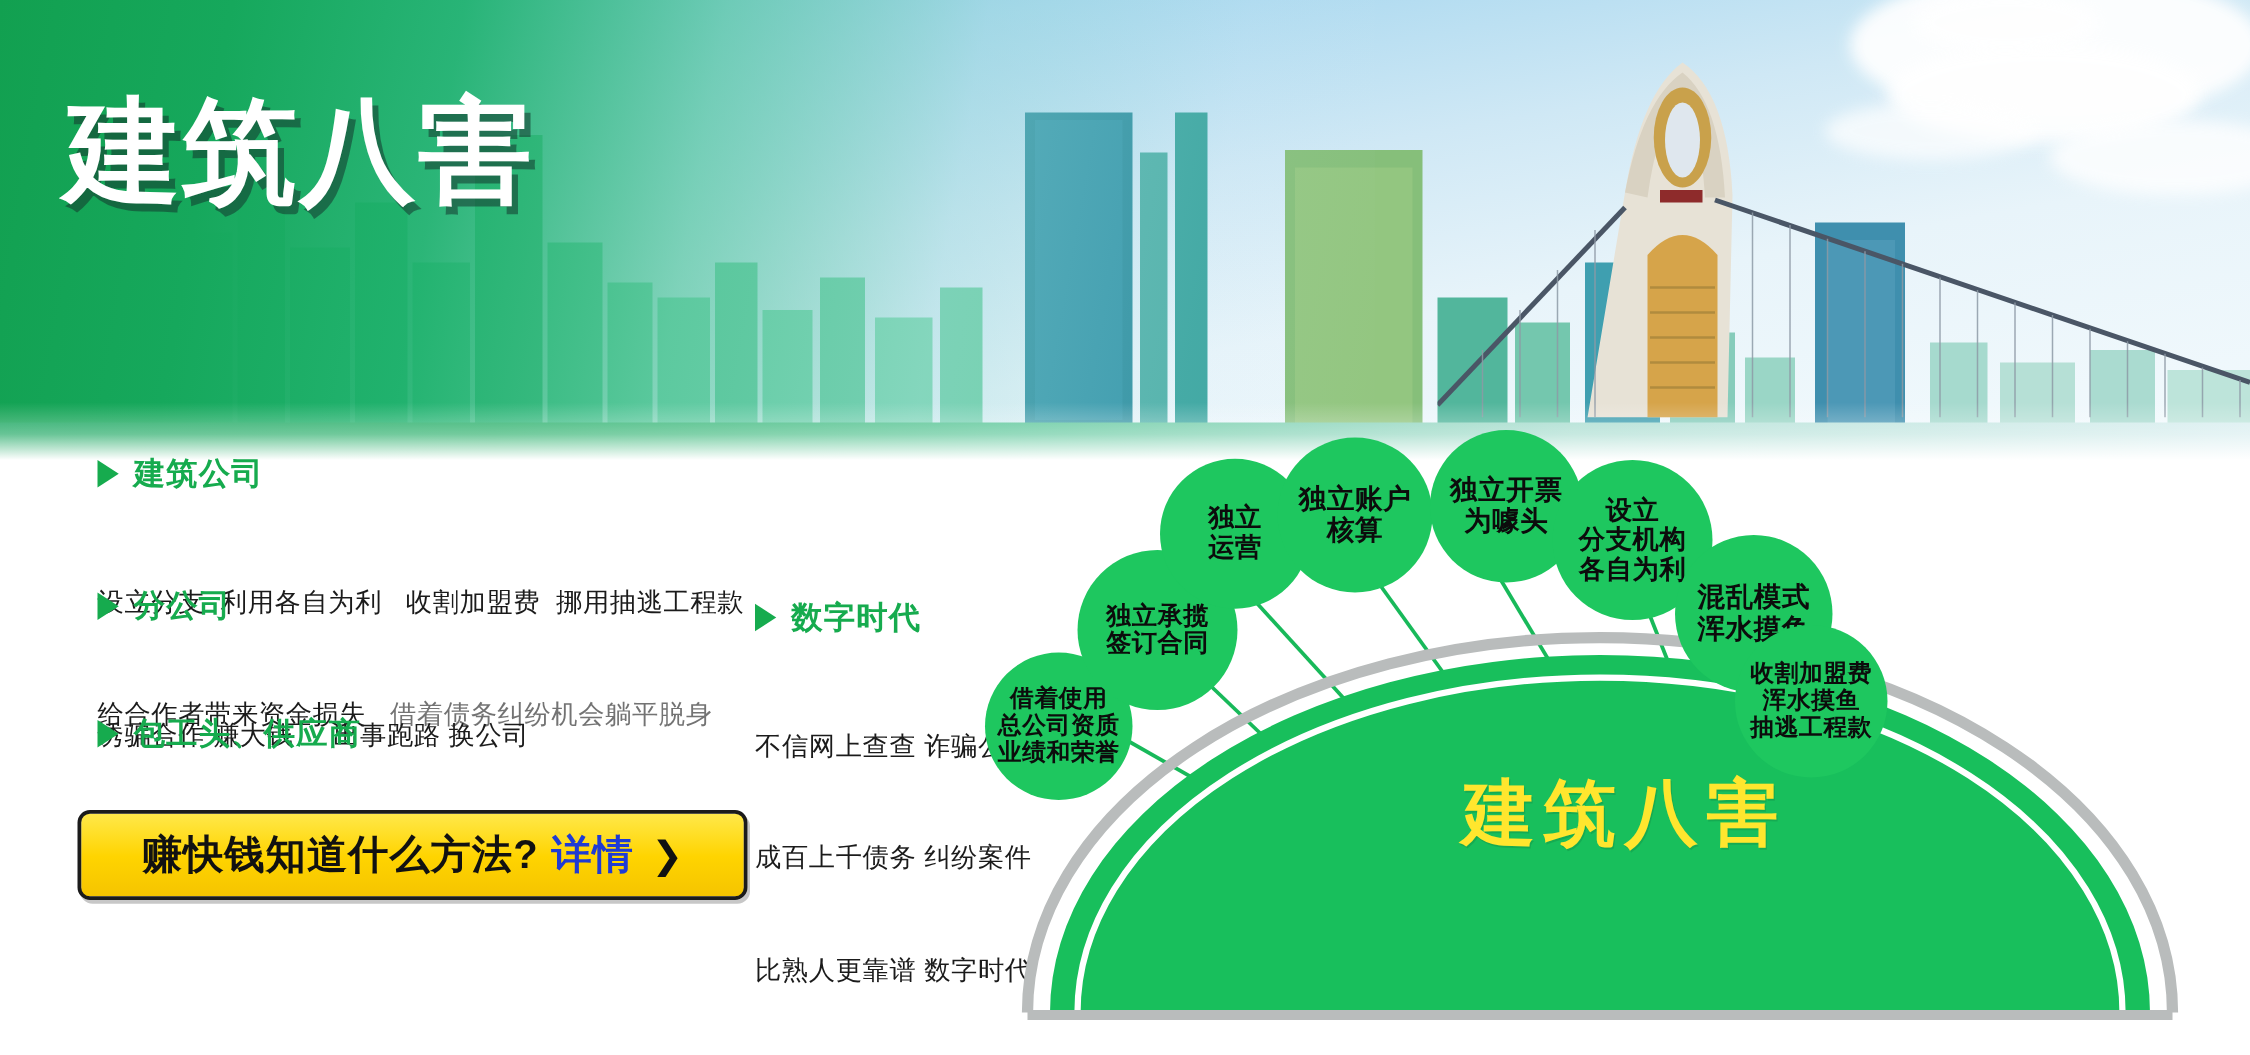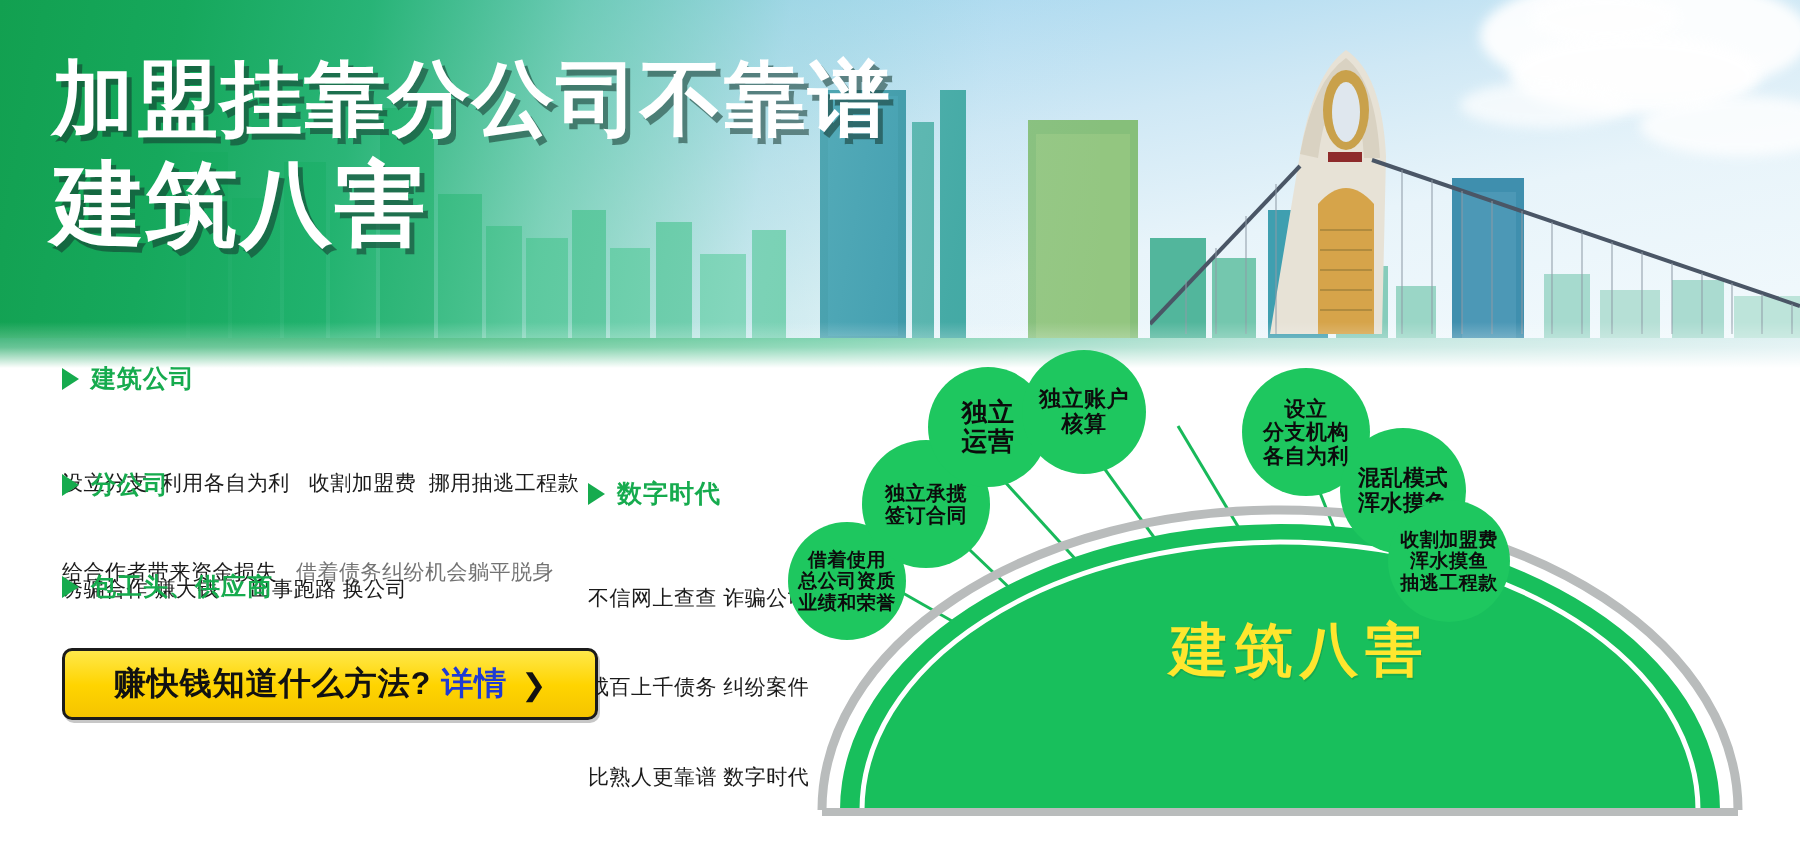--- a/index.html
+++ b/index.html
@@ -31,21 +31,21 @@
     background:linear-gradient(180deg,rgba(255,255,255,0) 0%,rgba(255,255,255,.35) 55%,#ffffff 100%);}
 
   .hero-title{position:absolute;left:52px;top:58px;width:1000px;z-index:6;}
   .hero-line{color:#ffffff;font-weight:bold;letter-spacing:2px;line-height:1;
     text-shadow:5px 6px 0 rgba(20,55,45,.55);white-space:nowrap;}
   .hero-line.l1{font-size:82px;}
   .hero-line.l2{font-size:92px;margin-top:18px;}
 
   
   .left{position:absolute;left:0;top:372px;width:820px;height:472px;}
-  .sec{position:absolute;}
+  .sec{position:absolute;margin-left:16px;}
   .sec-head{display:flex;align-items:center;gap:12px;}
   .tri{width:0;height:0;border-left:17px solid #16ab4e;border-top:11px solid transparent;
        border-bottom:11px solid transparent;}
   .sec-title{color:#16ab4e;font-size:25px;font-weight:bold;letter-spacing:1px;}
   .sec-body{margin-top:13px;color:#1b1b1b;font-size:21px;line-height:1.42;letter-spacing:.5px;white-space:pre;}
   .hl{color:#737373;}
 
   .s1{left:62px;top:-10px;}
   .s2{left:62px;top:96px;}
   .s3{left:62px;top:198px;}
@@ -157,21 +157,20 @@
         <line x1="66" y1="214" x2="66" y2="300"></line>
         <line x1="36" y1="246" x2="36" y2="300"></line>
       </g>
     </svg>
 
     <div class="green-wash"></div>
     <div class="ground"></div>
     <div class="hero-fade"></div>
 
     <div class="hero-title">
-      <div class="hero-line l1">加盟挂靠分公司不靠谱</div>
       <div class="hero-line l2">建筑八害</div>
     </div>
   </div>
 
   <div class="left">
 
     <div class="sec s1">
       <div class="sec-head">
         <span class="tri"></span>
         <span class="sec-title">建筑公司</span>
@@ -252,34 +251,40 @@
       </div>
     </div>
 
     <div class="bubble" style="left:62px;top:100px;width:128px;height:128px;font-size:20px;">
       <div>
         <div>独立承揽</div>
         <div>签订合同</div>
       </div>
     </div>
 
-    <div class="bubble" style="left:128px;top:27px;width:120px;height:120px;font-size:26px;">
+    <div class="bubble" style="left:128px;top:27px;width:120px;height:120px;font-size:21px;">
       <div>
         <div>独立</div>
         <div>运营</div>
       </div>
     </div>
 
     <div class="bubble" style="left:222px;top:10px;width:124px;height:124px;font-size:22px;">
       <div>
         <div>独立账户</div>
         <div>核算</div>
       </div>
     </div>
 
+    <div class="bubble" style="left:344px;top:4px;width:122px;height:122px;font-size:22px;">
+      <div>
+        <div>独立开票</div>
+        <div>为噱头</div>
+      </div>
+    </div>
 
     <div class="bubble" style="left:442px;top:28px;width:128px;height:128px;font-size:21px;">
       <div>
         <div>设立</div>
         <div>分支机构</div>
         <div>各自为利</div>
       </div>
     </div>
 
     <div class="bubble" style="left:540px;top:88px;width:126px;height:126px;font-size:22px;">

